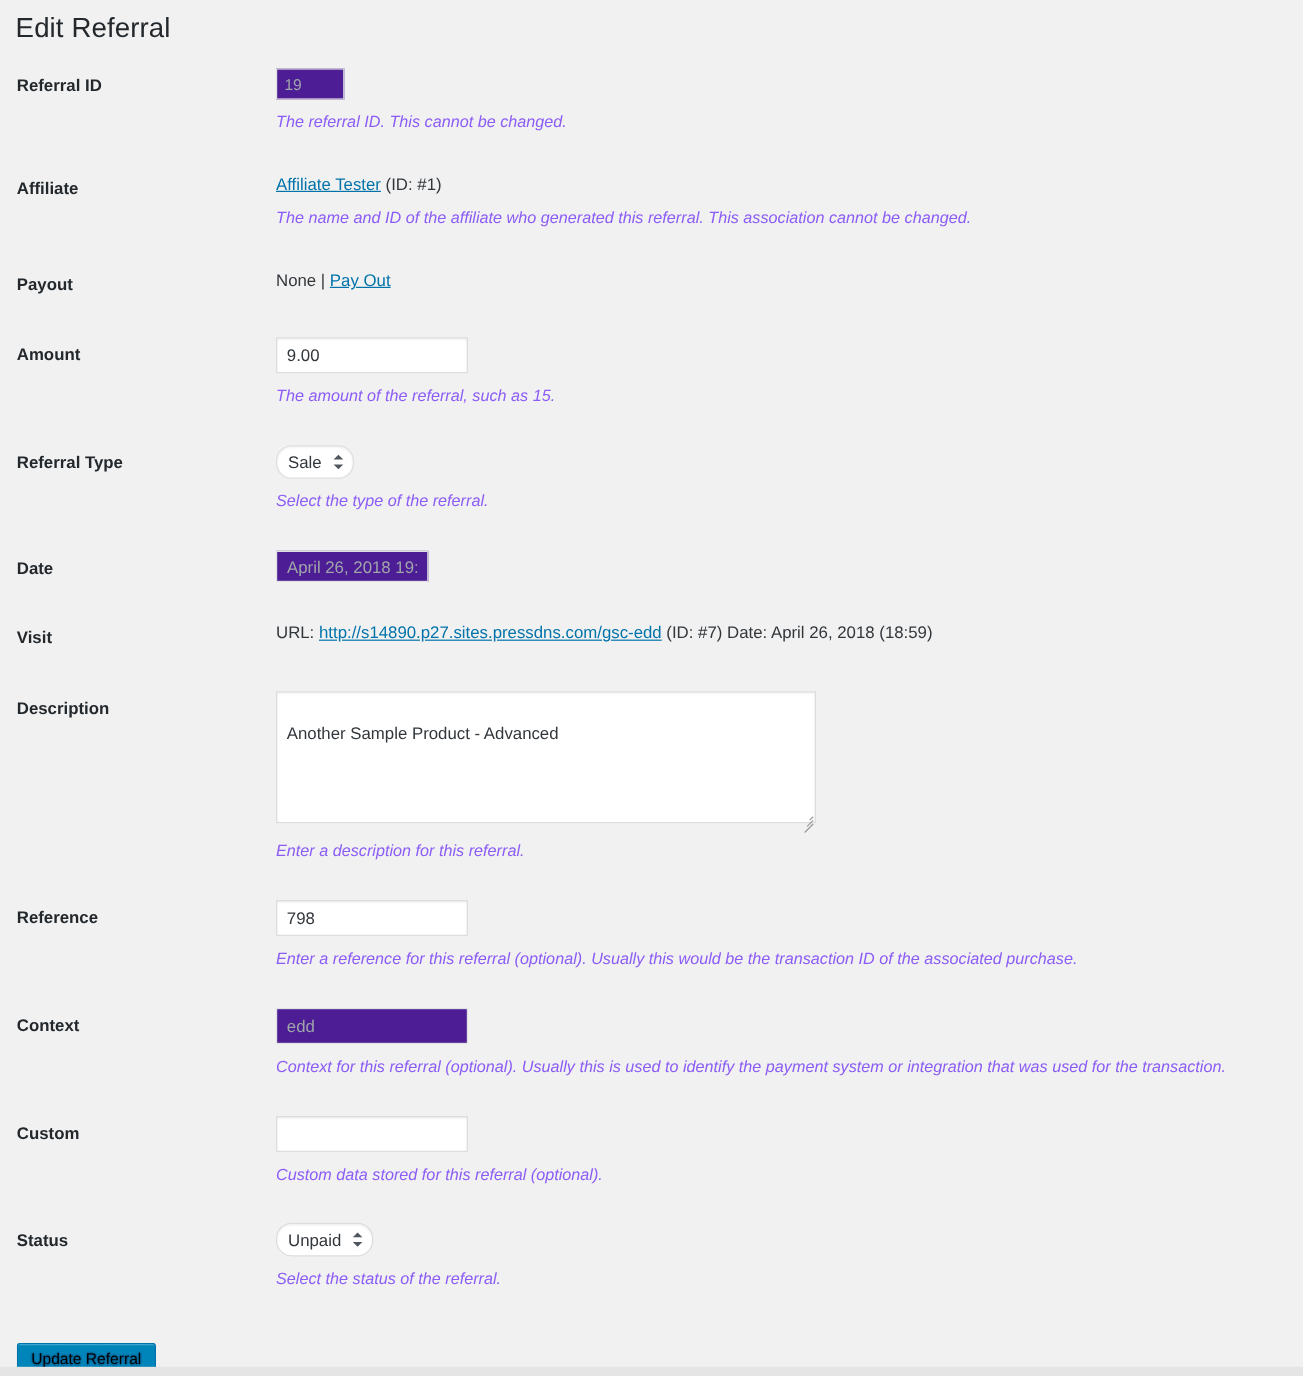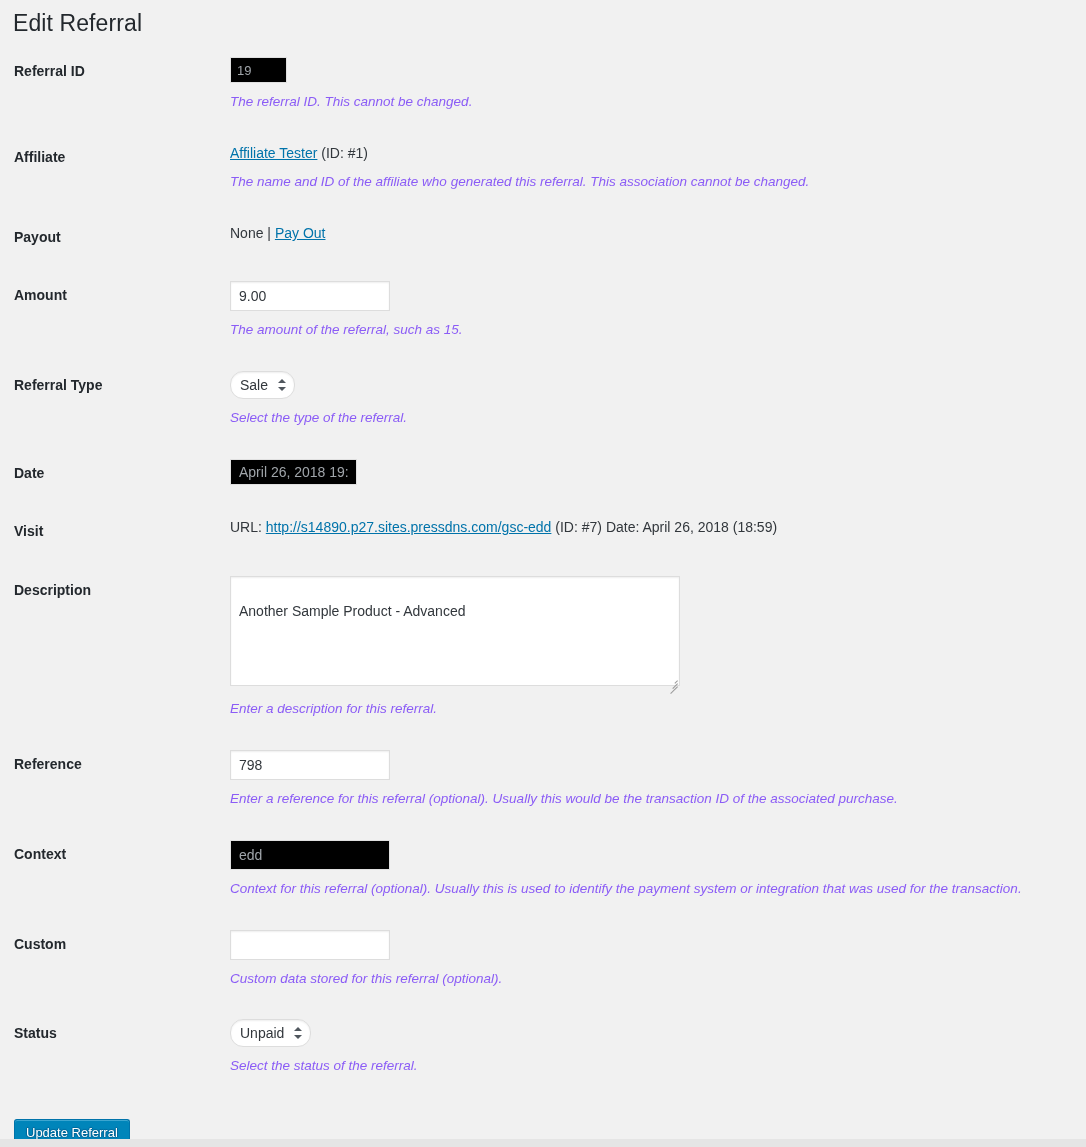--- a/index.html
+++ b/index.html
@@ -103,21 +103,21 @@
     font-size: 13px;
     line-height: 20px;
   }
   input.date-text {
     width: 127px;
     height: 26px;
     font-size: 14px;
     padding: 2px 8px;
   }
   input:disabled, input[readonly].is-disabled {
-    background: #000000;
+    background: #4c1d95;
     color: #a0a5aa;
     border-color: #e0e0e0;
     box-shadow: none;
     -webkit-text-fill-color: #a0a5aa;
   }
   textarea.large-text {
     width: 450px;
     height: 110px;
     resize: none;
     padding: 24px 8px;
@@ -191,21 +191,21 @@
   .submit-area {
     margin: 27px 0 0 14px;
     padding: 0;
   }
   .button-primary {
     display: inline-block;
     background: #0085ba;
     border: 1px solid #0073aa;
     border-bottom-color: #006799;
     border-radius: 3px;
-    color: #ffffff;
+    color: #000000;
     font-family: "Liberation Sans", sans-serif;
     font-size: 13px;
     line-height: 26px;
     height: 28px;
     padding: 0 11px 1px;
     box-sizing: border-box;
     box-shadow: 0 1px 0 rgba(0,0,0,0.12), inset 0 1px 0 rgba(120,200,230,0.5);
     text-shadow: 0 -1px 1px #006799, 1px 0 1px #006799, 0 1px 1px #006799, -1px 0 1px #006799;
     cursor: pointer;
     vertical-align: top;

